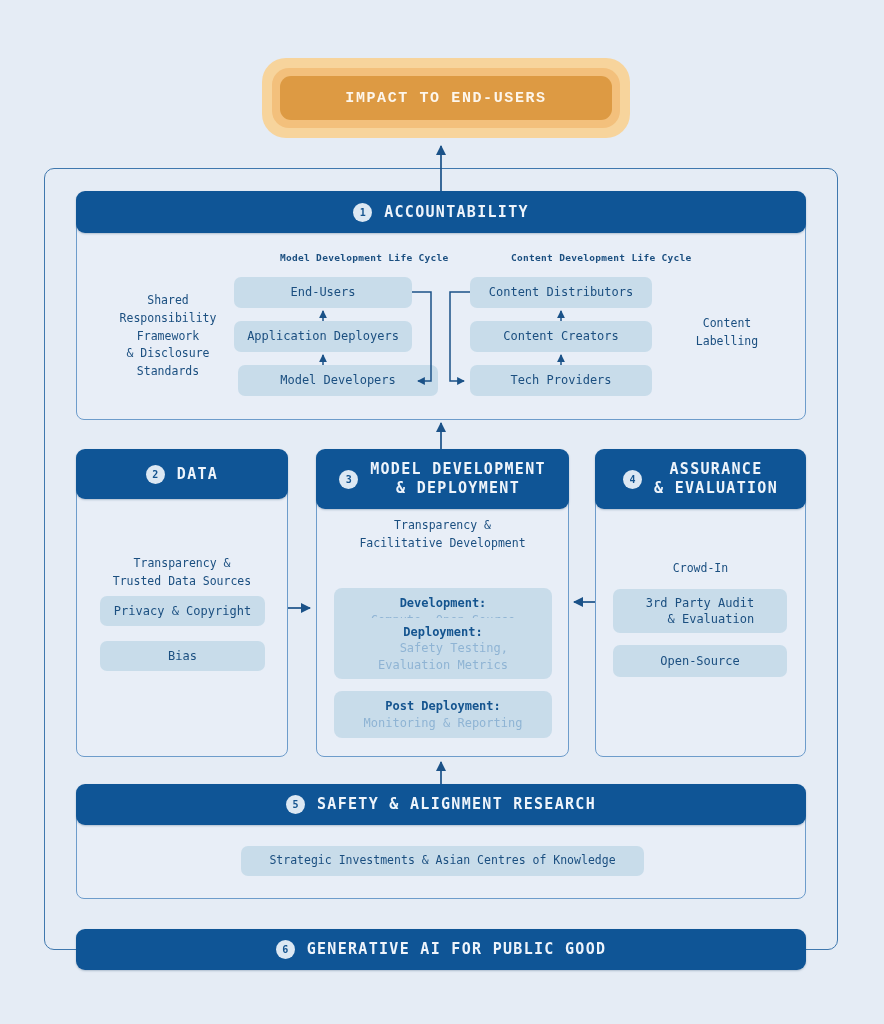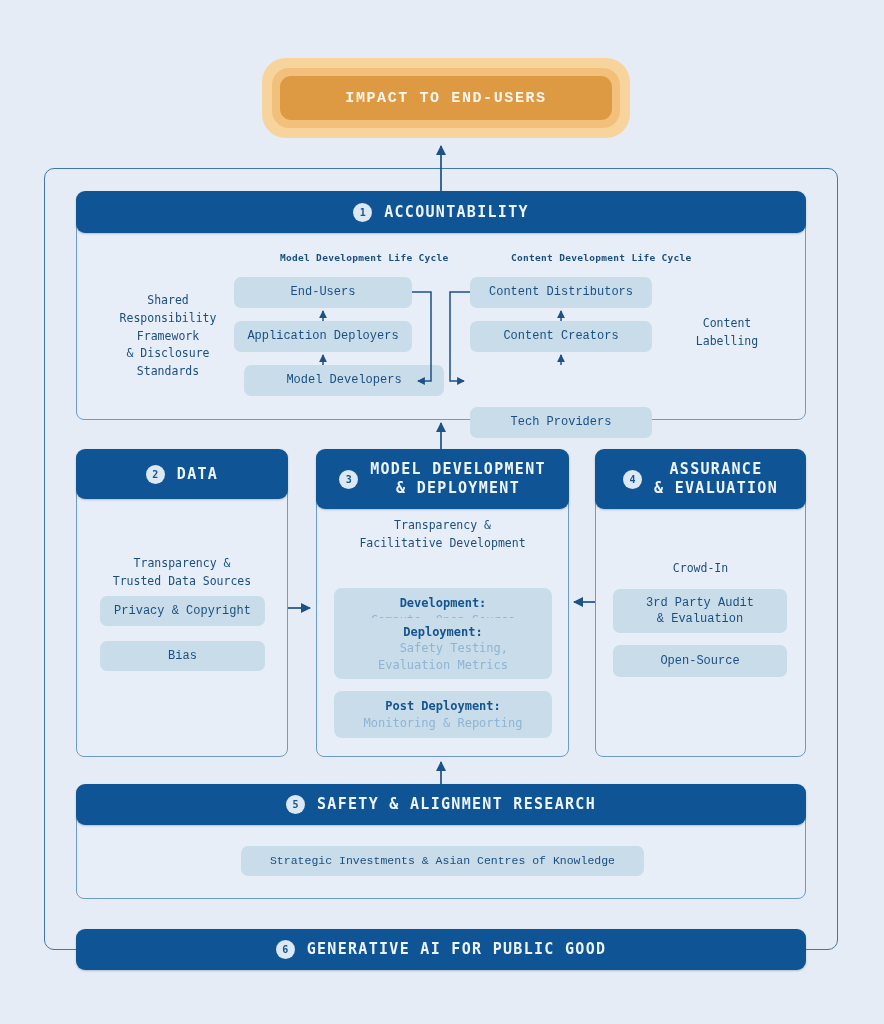--- a/index.html
+++ b/index.html
@@ -120,37 +120,36 @@
     white-space: pre-line;
   }
   #note-shared { left: 108px; top: 292px; width: 120px; }
   #note-label  { left: 668px; top: 315px; width: 118px; }
 
   .chip {
     position: absolute;
     background: #c8dcea;
     border-radius: 7px;
     display: flex; align-items: center; justify-content: center;
-    text-align: center;
+    text-align: right;
     font-size: 12px;
     color: #1b4f80;
     z-index: 3;
     line-height: 1.35;
     white-space: pre-line;
-    font-family: Liberation Mono, monospace;
   }
 
   
   #c-endusers  { left: 234px; top: 277px; width: 178px; height: 31px; }
   #c-appdep    { left: 234px; top: 321px; width: 178px; height: 31px; }
-  #c-modeldev  { left: 244px; top: 365px; width: 200px; height: 31px; }
+  #c-modeldev  { left: 238px; top: 365px; width: 200px; height: 31px; }
   
   #c-contdist  { left: 470px; top: 277px; width: 182px; height: 31px; }
   #c-contcre   { left: 470px; top: 321px; width: 182px; height: 31px; }
-  #c-techprov  { left: 470px; top: 365px; width: 182px; height: 31px; margin-top: 42px; }
+  #c-techprov  { left: 470px; top: 365px; width: 182px; height: 31px; }
 
   
   #sec2-bar  { left: 76px; top: 449px; width: 212px; height: 50px; }
   #sec2-card { left: 76px; top: 475px; width: 212px; height: 282px; z-index: 1; }
   #note-data { left: 86px; top: 555px; width: 192px; }
   #c-privacy { left: 100px; top: 596px; width: 165px; height: 30px; }
   #c-bias    { left: 100px; top: 641px; width: 165px; height: 30px; }
 
   
   #sec3-bar  { left: 316px; top: 449px; width: 253px; height: 60px; }

